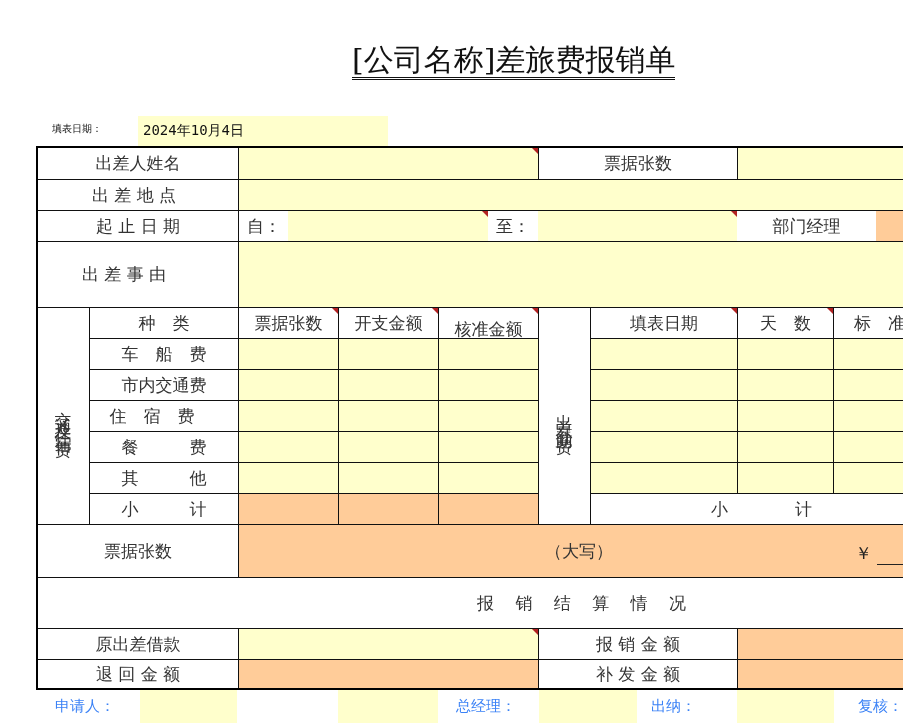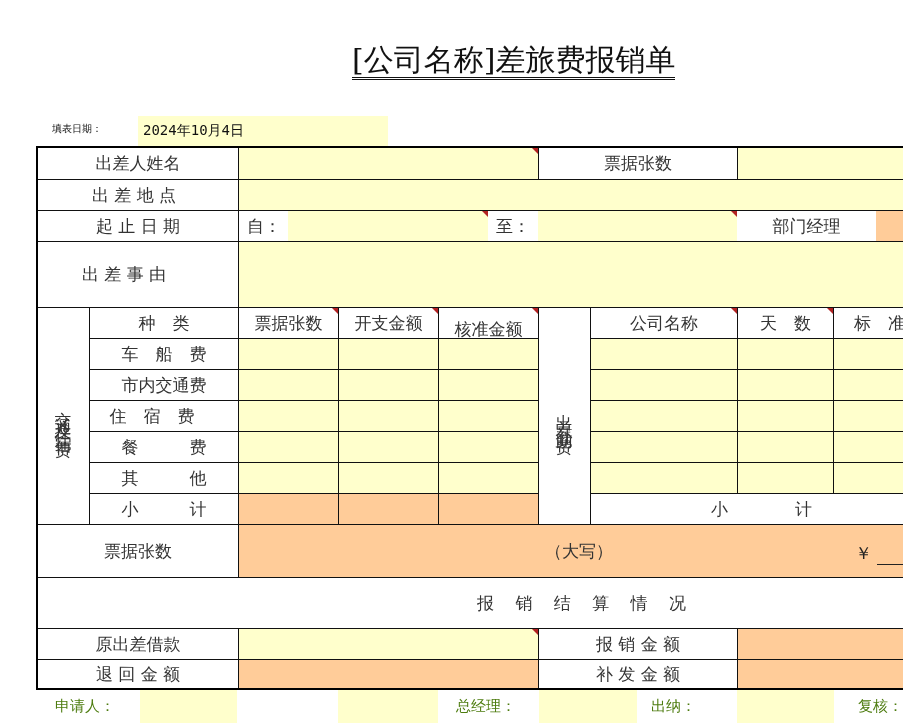--- a/index.html
+++ b/index.html
@@ -20,21 +20,21 @@
           font-size: 17px; color: #333; white-space: nowrap; overflow: hidden; }
   .y { background: #FFFFCC; }
   .o { background: #FFCC99; }
   .w { background: #ffffff; }
   .hl { position: absolute; height: 1px; background: #111; }
   .vl { position: absolute; width: 1px; background: #111; }
   .thick-h { position: absolute; height: 2px; background: #000; }
   .thick-v { position: absolute; width: 2px; background: #000; }
   .tri { position: absolute; width: 0; height: 0; border-top: 6px solid #B22222; border-left: 6px solid transparent; }
   .vert { flex-direction: column; line-height: 26px; }
-  .footer-label { position: absolute; top: 697px; font-size: 15px; font-family: Liberation Serif, serif; color:#4d7c0f; }
+  .footer-label { position: absolute; top: 697px; font-size: 15px; font-family: Liberation Serif, serif; color:#3b82f6; }
   .footer-fill { position: absolute; top: 690px; height: 33px; background: #FFFFCC; }
 </style>
 </head>
 <body>
 
 <div class="abs title">[公司名称]差旅费报销单</div>
 
 <div class="abs date-fill"></div>
 <div class="abs date-label">填表日期：</div>
 <div class="abs date-value">2024年10月4日</div>
@@ -94,21 +94,21 @@
 
 <div class="cell w" style="left:90px;top:494px;width:148px;height:30px;">小　　　计</div>
 <div class="cell o" style="left:239px;top:494px;width:99px;height:30px;"></div>
 <div class="cell o" style="left:339px;top:494px;width:99px;height:30px;"></div>
 <div class="cell o" style="left:439px;top:494px;width:99px;height:30px;"></div>
 
 <div class="cell w vert" style="left:539px;top:308px;width:51px;height:216px;">
   <span style="writing-mode:vertical-rl;letter-spacing:6px;">出差补助费</span>
 </div>
 
-<div class="cell w" style="left:591px;top:308px;width:146px;height:30px;">公司名称</div>
+<div class="cell w" style="left:591px;top:308px;width:146px;height:30px;">填表日期</div>
 <div class="cell w" style="left:738px;top:308px;width:95px;height:30px;">天　数</div>
 <div class="cell w" style="left:834px;top:308px;width:69px;height:30px;justify-content:flex-start;padding-left:20px;">标　准</div>
 
 <div class="cell y" style="left:591px;top:339px;width:146px;height:30px;"></div>
 <div class="cell y" style="left:738px;top:339px;width:95px;height:30px;"></div>
 <div class="cell y" style="left:834px;top:339px;width:69px;height:30px;"></div>
 
 <div class="cell y" style="left:591px;top:370px;width:146px;height:30px;"></div>
 <div class="cell y" style="left:738px;top:370px;width:95px;height:30px;"></div>
 <div class="cell y" style="left:834px;top:370px;width:69px;height:30px;"></div>

